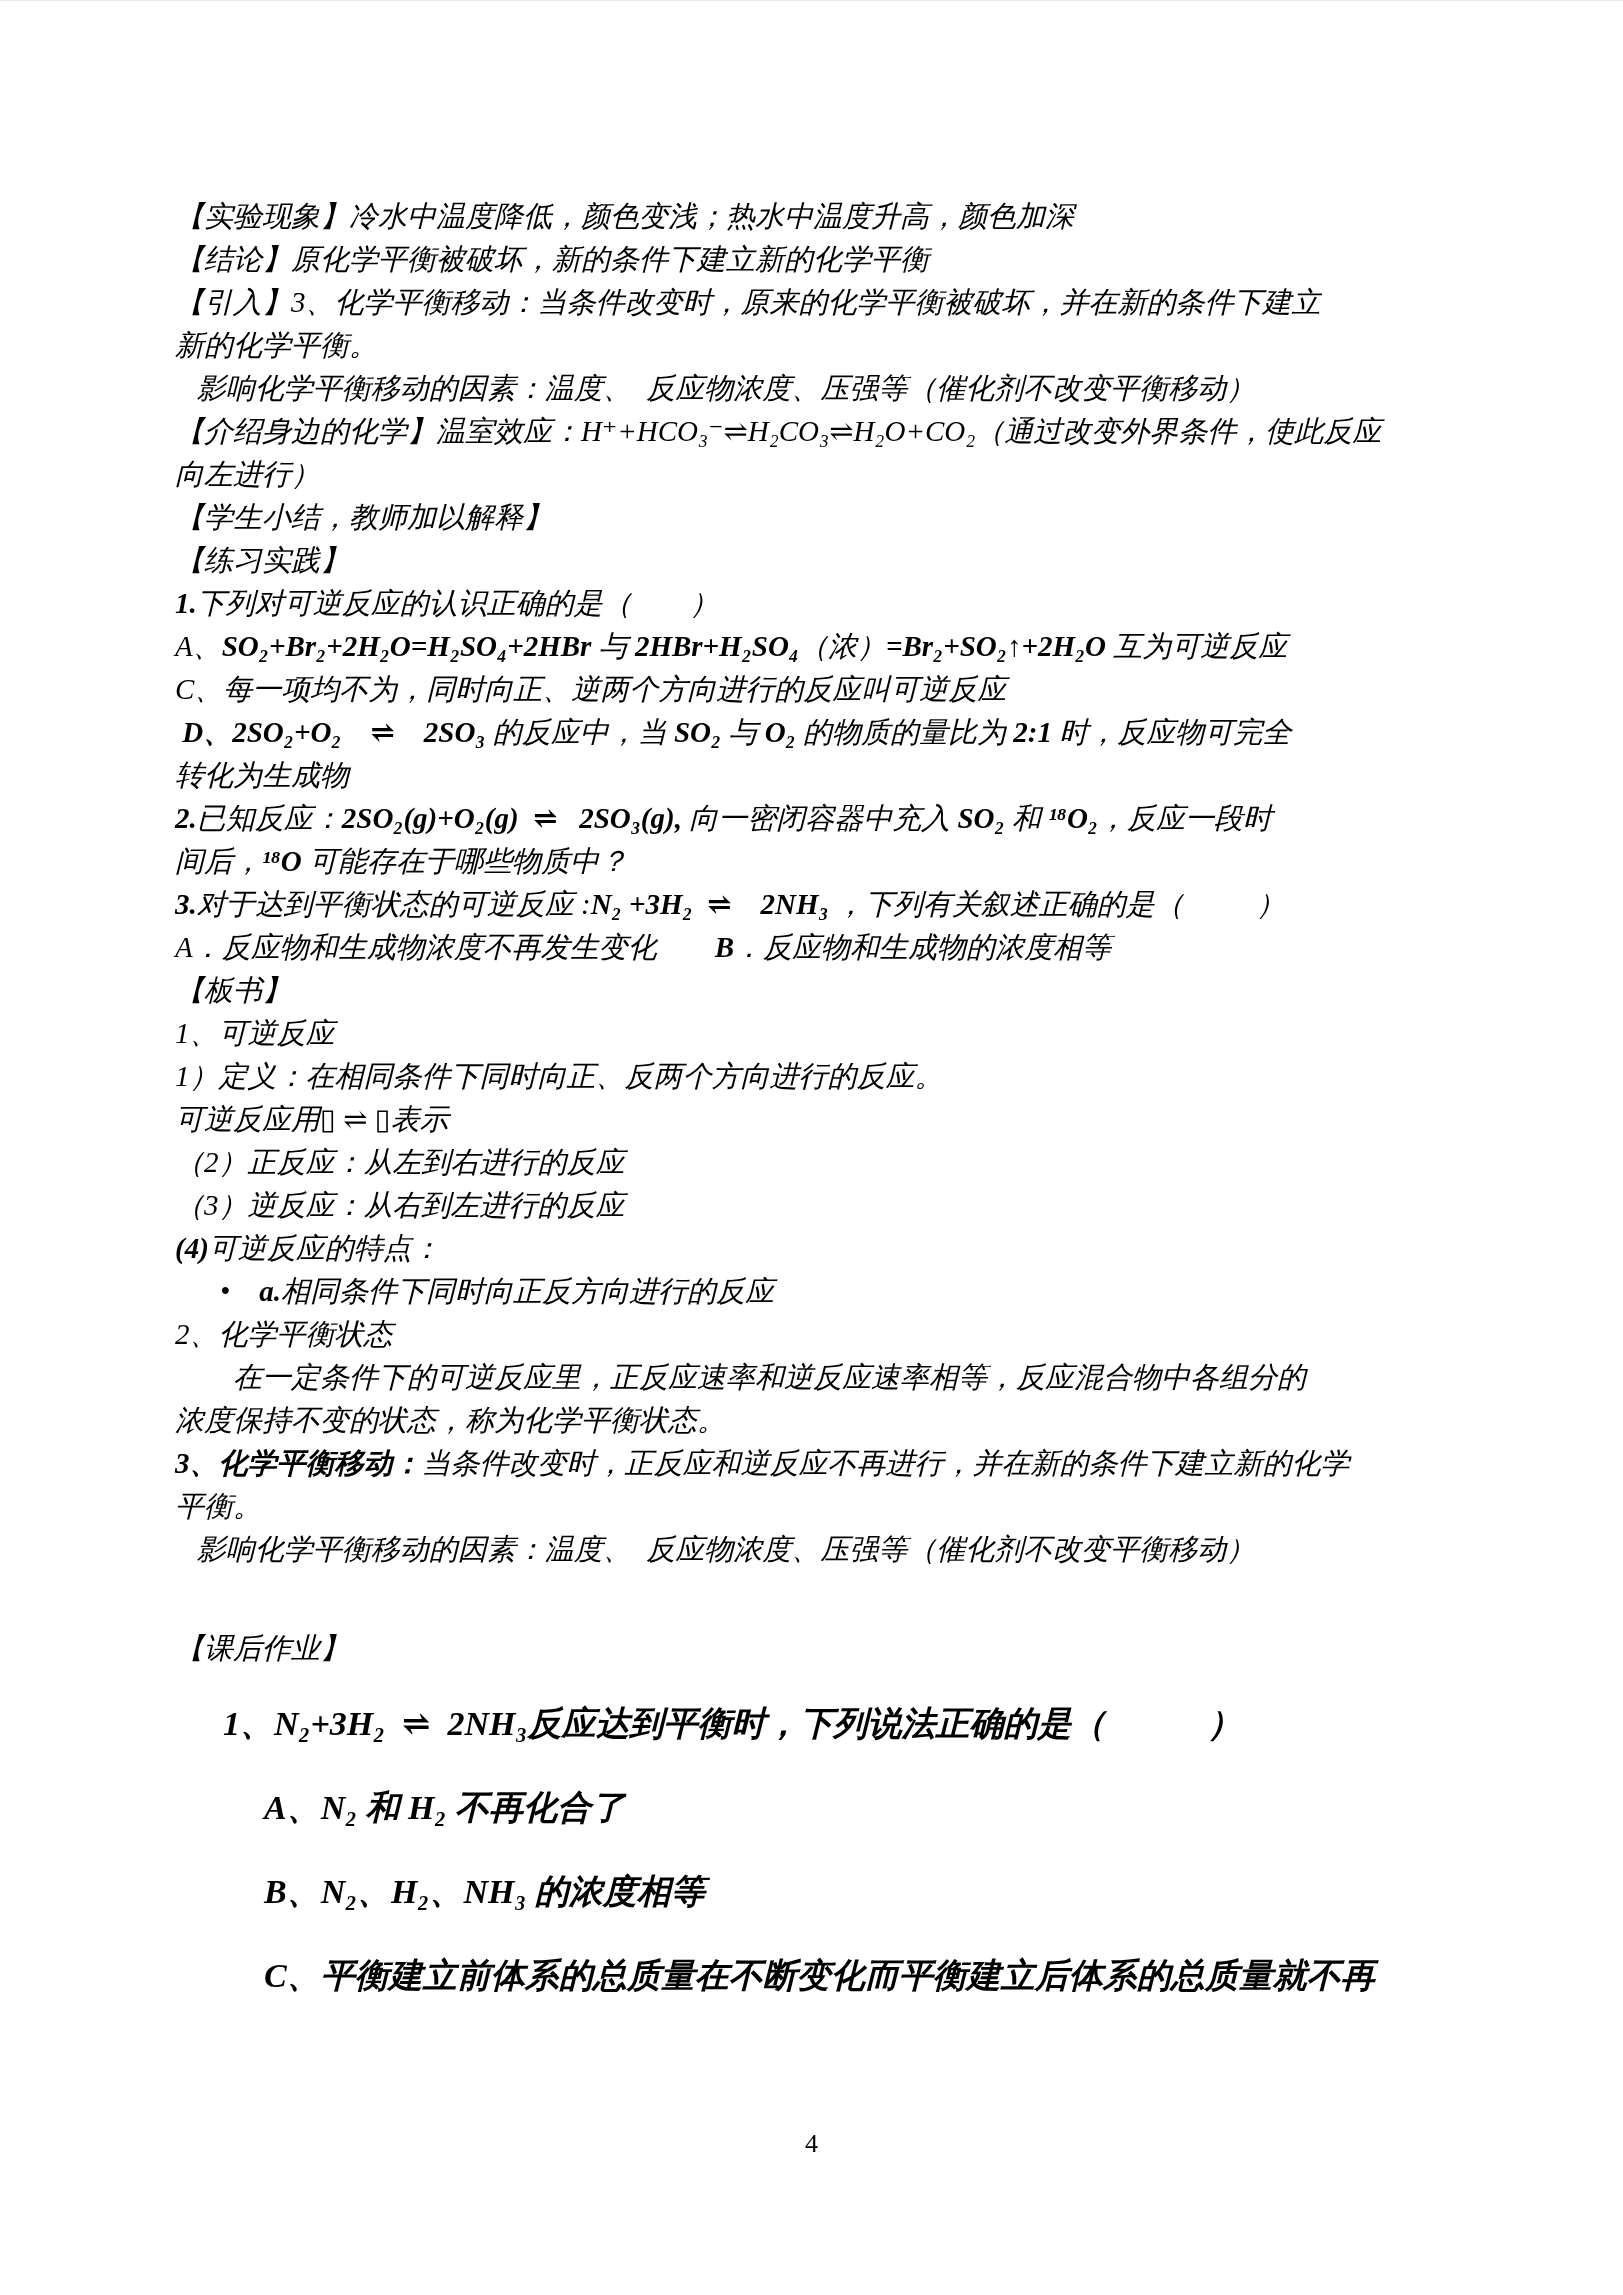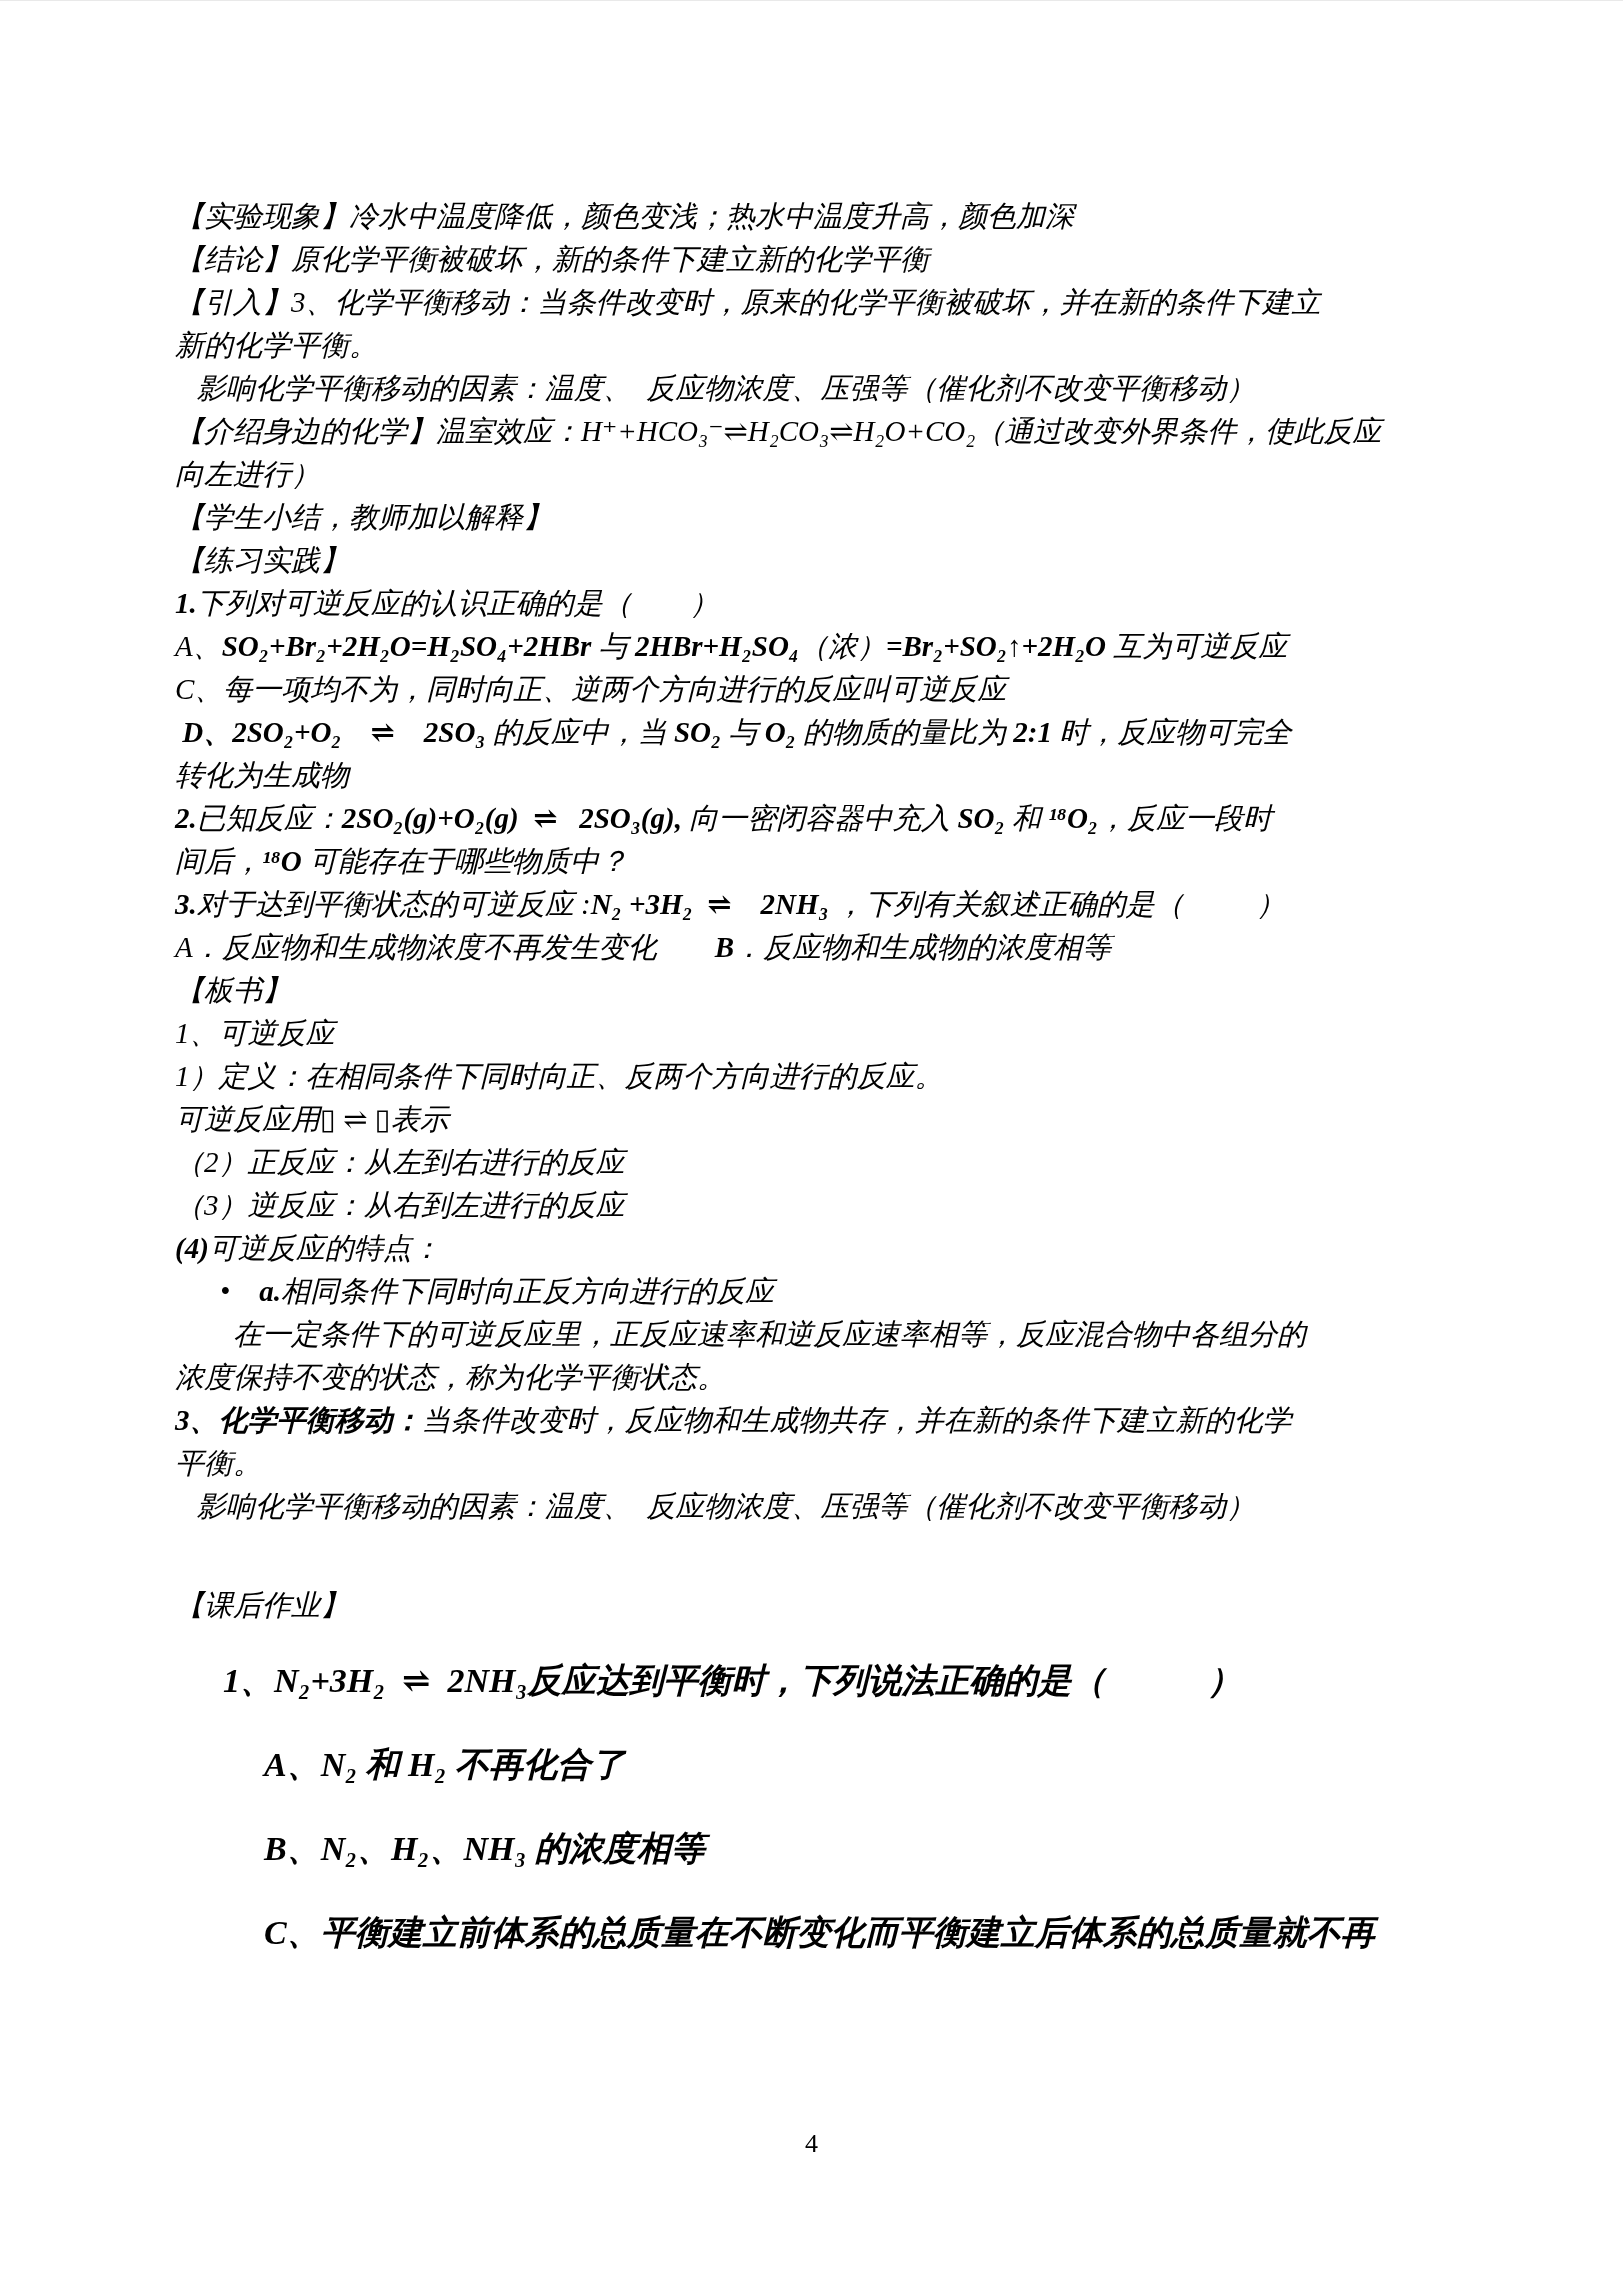--- a/index.html
+++ b/index.html
@@ -74,23 +74,24 @@
       <div class="line"><span class="b">3.</span><span>对于达到平衡状态的可逆反应 :</span><span class="b">N₂ +3H₂  ⇌    2NH₃</span><span> ，下列有关叙述正确的是（          ）</span></div>
       <div class="line"><span>A．反应物和生成物浓度不再发生变化        </span><span class="b">B</span><span>．反应物和生成物的浓度相等</span></div>
       <div class="line"><span>【板书】</span></div>
       <div class="line"><span>1、可逆反应</span></div>
       <div class="line"><span>1）定义：在相同条件下同时向正、反两个方向进行的反应。</span></div>
       <div class="line"><span>可逆反应用▯ ⇌ ▯表示</span></div>
       <div class="line"><span>（2）正反应：从左到右进行的反应</span></div>
       <div class="line"><span>（3）逆反应：从右到左进行的反应</span></div>
       <div class="line"><span class="b">(4)</span><span>可逆反应的特点：</span></div>
       <div class="line ind1"><span>•    </span><span class="b">a.</span><span>相同条件下同时向正反方向进行的反应</span></div>
+      <div class="line"><span>2、化学平衡状态</span></div>
       <div class="line"><span>        在一定条件下的可逆反应里，正反应速率和逆反应速率相等，反应混合物中各组分的</span></div>
       <div class="line"><span>浓度保持不变的状态，称为化学平衡状态。</span></div>
-      <div class="line"><span class="b">3、化学平衡移动：</span><span>当条件改变时，反应物和生成物共存，并在新的条件下建立新的化学</span></div>
+      <div class="line"><span class="b">3、化学平衡移动：</span><span>当条件改变时，正反应和逆反应不再进行，并在新的条件下建立新的化学</span></div>
       <div class="line"><span>平衡。</span></div>
       <div class="line"><span>   影响化学平衡移动的因素：温度、  反应物浓度、压强等（催化剂不改变平衡移动）</span></div>
       <div class="line hw-head"><span>【课后作业】</span></div>
       <div class="line lg q"><span>1、</span><span>N₂+3H₂  ⇌  2NH₃</span><span>反应达到平衡时，下列说法正确的是（            ）</span></div>
       <div class="line lg opt"><span>A、</span><span>N₂</span><span> 和 </span><span>H₂</span><span> 不再化合了</span></div>
       <div class="line lg opt"><span>B、</span><span>N₂、H₂、NH₃</span><span> 的浓度相等</span></div>
       <div class="line lg opt"><span>C、平衡建立前体系的总质量在不断变化而平衡建立后体系的总质量就不再</span></div>
     </div>
   <div class="page-number">4</div>
 </div>

